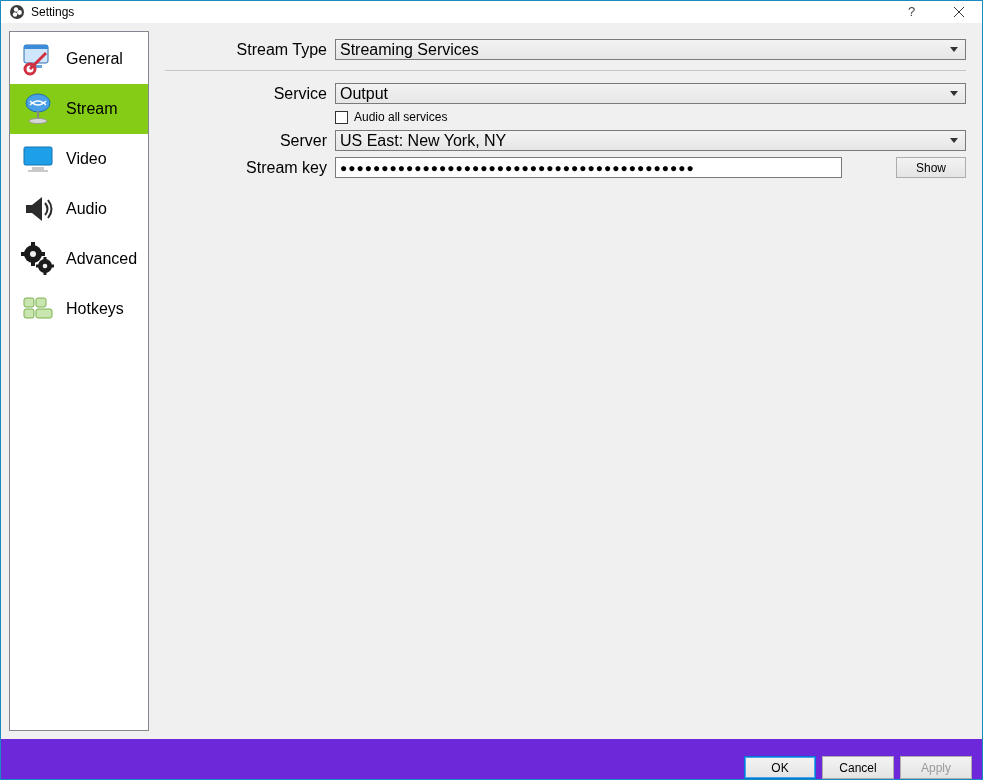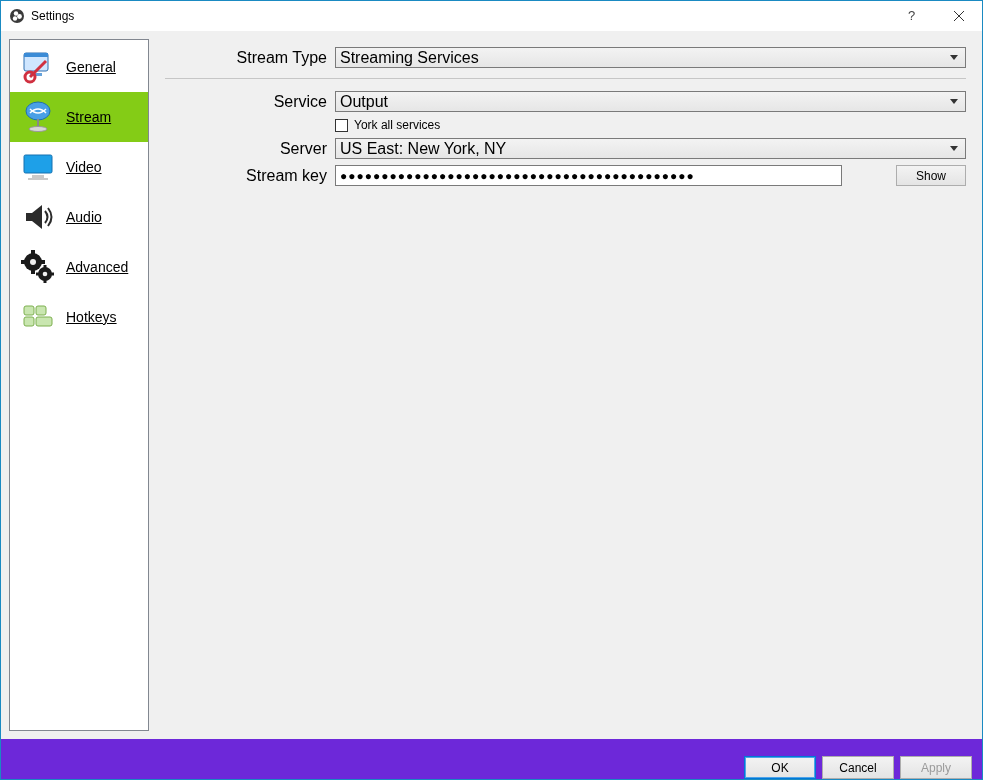--- a/index.html
+++ b/index.html
@@ -12,21 +12,21 @@
   }
   .window {
     width: 983px;
     height: 780px;
     border: 1px solid #1a8ac2;
     background: #fff;
     display: flex;
     flex-direction: column;
   }
   .titlebar {
-    height: 30px;
+    height: 22px;
     display: flex;
     align-items: center;
     padding: 0 0 0 8px;
     background: #fff;
   }
   .titlebar .app-icon {
     width: 16px; height: 16px;
     margin-right: 6px;
   }
   .titlebar .title {
@@ -66,22 +66,21 @@
   }
   .side-item.selected {
     background: #84cc16;
   }
   .side-item .icon {
     width: 44px;
     height: 44px;
     display:flex; align-items:center; justify-content:center;
   }
   .side-item .label {
-    font-size: 14px;
-    text-decoration: underline;
+    font-size: 16px;
   }
   .main {
     flex: 1;
     display: flex;
     flex-direction: column;
   }
   .form {
     padding: 8px 8px 0 8px;
   }
   .form-row {
@@ -328,21 +327,21 @@
               </span>
             </div>
           </div>
         </div>
 
         <div class="form-row">
           <div class="form-label"></div>
           <div class="form-field">
             <label class="checkbox-wrap">
               <span class="checkbox-box"></span>
-              <span>York all services</span>
+              <span>Audio all services</span>
             </label>
           </div>
         </div>
 
         <div class="form-row">
           <div class="form-label">Server</div>
           <div class="form-field">
             <div class="combo">
               <span class="combo-text">US East: New York, NY</span>
               <span class="combo-arrow">

